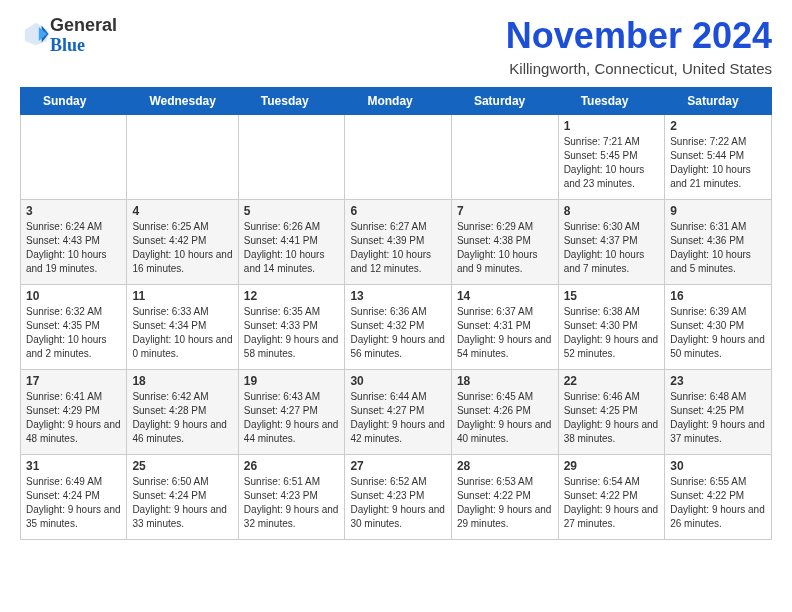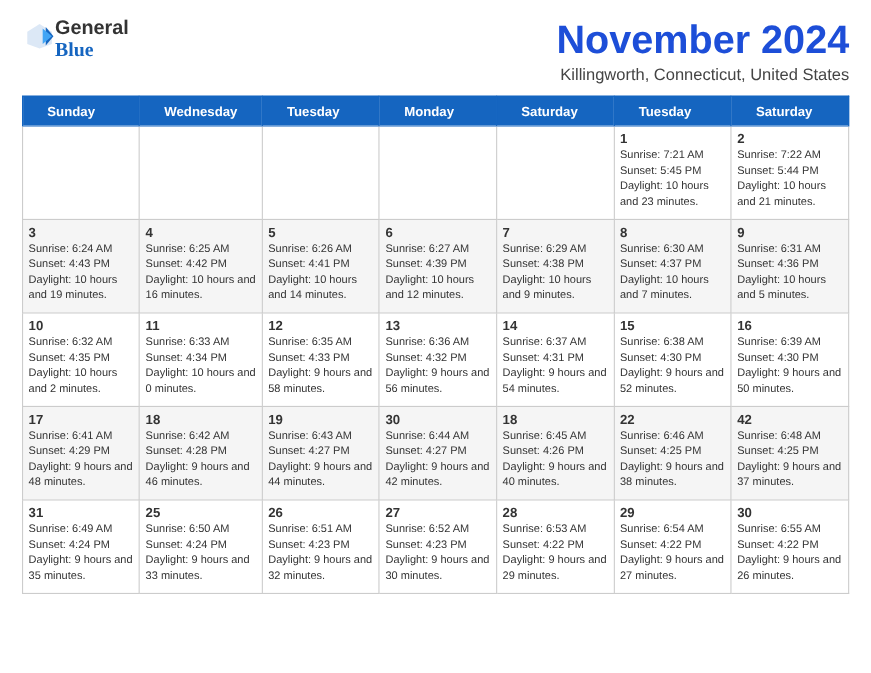--- a/index.html
+++ b/index.html
@@ -222,21 +222,21 @@
         </td>
         <td>
           <span class="day-number">18</span>
           <div class="day-info">Sunrise: 6:45 AM<br>Sunset: 4:26 PM<br>Daylight: 9 hours and 40 minutes.</div>
         </td>
         <td>
           <span class="day-number">22</span>
           <div class="day-info">Sunrise: 6:46 AM<br>Sunset: 4:25 PM<br>Daylight: 9 hours and 38 minutes.</div>
         </td>
         <td>
-          <span class="day-number">42</span>
+          <span class="day-number">23</span>
           <div class="day-info">Sunrise: 6:48 AM<br>Sunset: 4:25 PM<br>Daylight: 9 hours and 37 minutes.</div>
         </td>
       </tr>
       <tr>
         <td>
           <span class="day-number">31</span>
           <div class="day-info">Sunrise: 6:49 AM<br>Sunset: 4:24 PM<br>Daylight: 9 hours and 35 minutes.</div>
         </td>
         <td>
           <span class="day-number">25</span>

